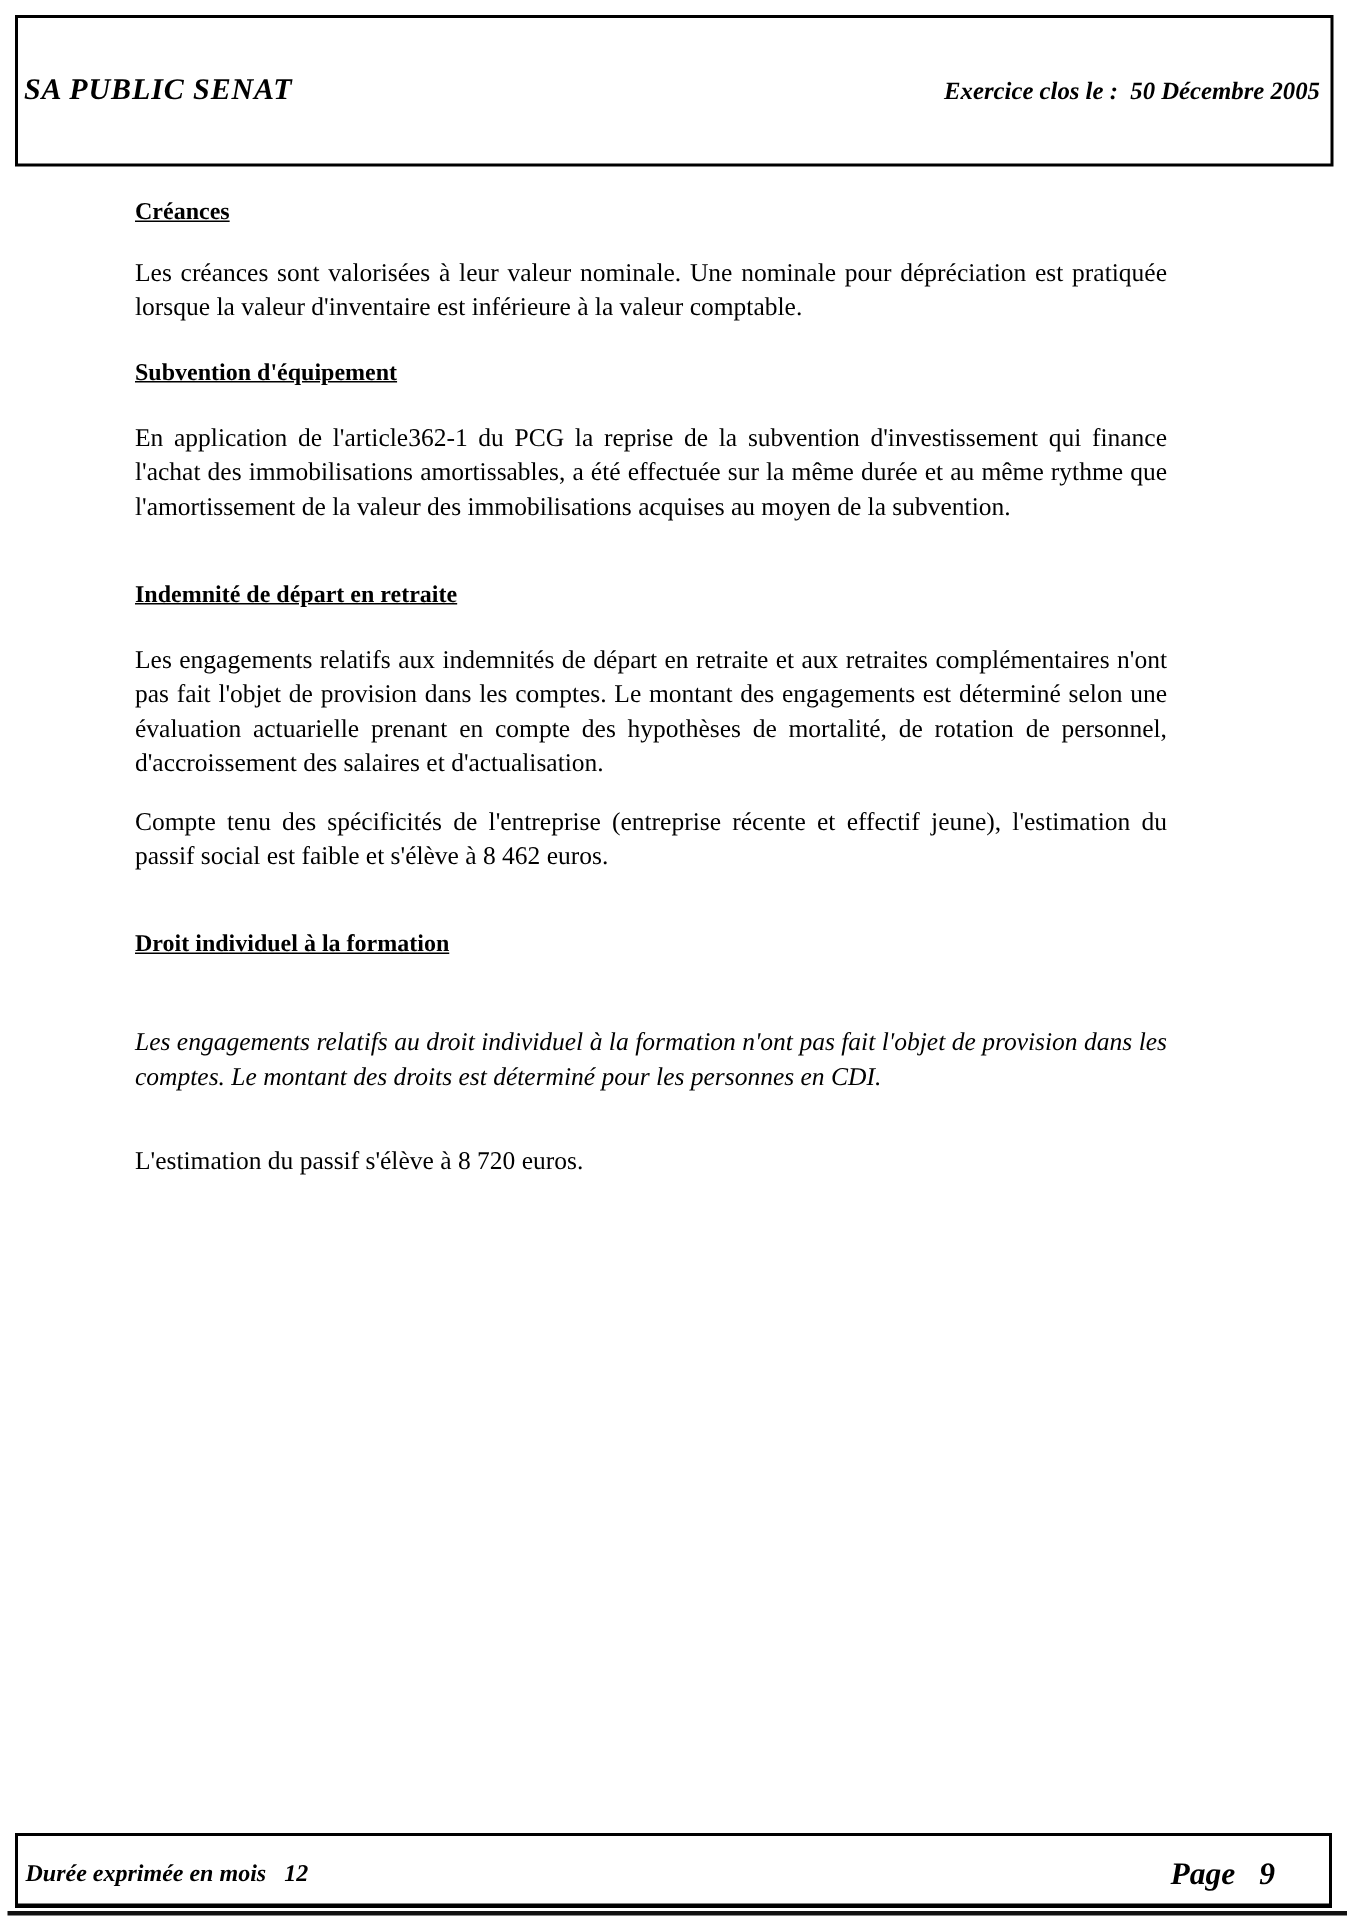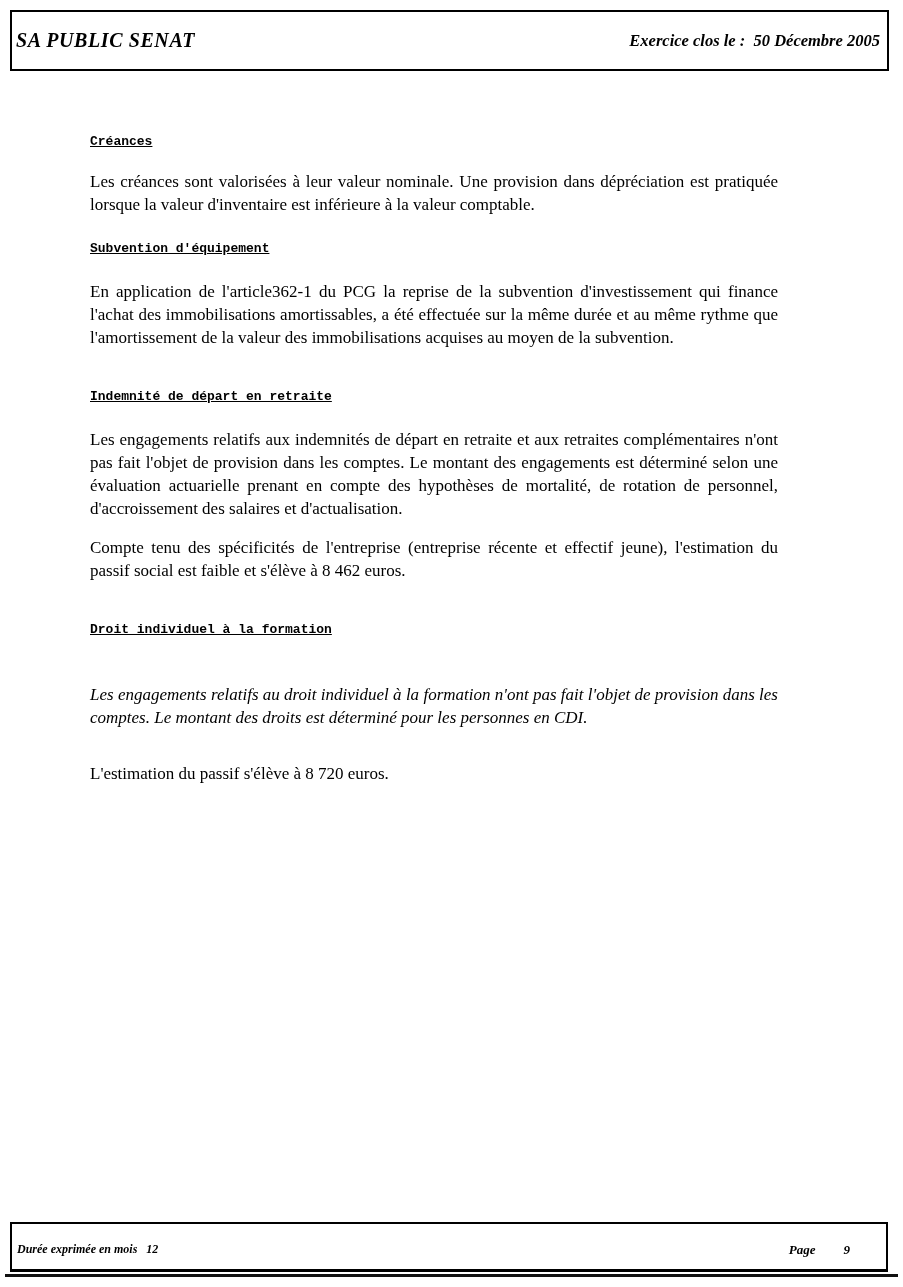--- a/index.html
+++ b/index.html
@@ -3,40 +3,40 @@
 <meta charset="utf-8">
 <style>
   html,body{margin:0;padding:0;}
   body{
     width:903px;height:1287px;position:relative;background:#ffffff;
     font-family:"Liberation Serif","DejaVu Serif",serif;color:#000;
     overflow:hidden;
   }
   
   .header-box{
-    position:absolute;left:10px;top:10px;width:879px;height:61px;
+    position:absolute;left:10px;top:10px;width:879px;height:101px;
     border:2px solid #000;
     display:flex;align-items:center;justify-content:space-between;
     box-sizing:border-box;padding:0 7px 0 4px;
   }
   .company-name{
     font-size:20px;font-weight:bold;font-style:italic;letter-spacing:0.6px;
     white-space:pre;
   }
   .exercise-close{
     font-size:16.5px;font-weight:bold;font-style:italic;white-space:pre;
   }
   
   .doc-body{
     position:absolute;left:90px;top:0;width:688px;
     font-size:17px;line-height:23px;
   }
   .section-heading{
-    font-size:13px;font-weight:bold;text-decoration:underline;
-    margin:0;line-height:23px;font-family:Liberation Mono, monospace;
+    font-size:16px;font-weight:bold;text-decoration:underline;
+    margin:0;line-height:23px;
   }
   .doc-body p{
     margin:0;text-align:justify;
   }
   #h-creances{margin-top:130px;}
   #p-creances-0{margin-top:17px;}
   #h-subvention{margin-top:21px;}
   #p-subvention-0{margin-top:20px;}
   #h-indemnite{margin-top:36px;}
   #p-indemnite-0{margin-top:20px;}
@@ -47,43 +47,43 @@
   
   .doc-body p{text-align-last:left;}
   
   .footer-box{
     position:absolute;left:10px;top:1222px;width:878px;height:50px;
     border:2px solid #000;border-bottom-width:3px;
     display:flex;align-items:center;justify-content:space-between;
     box-sizing:border-box;padding:6px 36px 0 5px;
   }
   .footer-left{
-    font-size:12px;font-weight:bold;font-style:italic;white-space:pre;
+    font-size:16px;font-weight:bold;font-style:italic;white-space:pre;
   }
   .footer-right{
-    font-size:13px;font-weight:bold;font-style:italic;
-    display:flex;gap:28px;
+    font-size:21px;font-weight:bold;font-style:italic;
+    display:flex;gap:16px;
   }
   
   .bottom-scan-line{
     position:absolute;left:5px;top:1274px;width:893px;height:3px;
     background:#111;
   }
 </style>
 </head>
 <body>
 
 <div class="header-box">
   <span class="company-name">SA PUBLIC SENAT</span>
   <span class="exercise-close">Exercice clos le :  50 Décembre 2005</span>
 </div>
 
 <div class="doc-body">
   <h2 class="section-heading" id="h-creances">Créances</h2>
-  <p id="p-creances-0">Les  créances  sont valorisées à leur valeur nominale. Une provision dans dépréciation est pratiquée lorsque la valeur d'inventaire est inférieure à la valeur comptable.</p>
+  <p id="p-creances-0">Les  créances  sont valorisées à leur valeur nominale. Une nominale pour dépréciation est pratiquée lorsque la valeur d'inventaire est inférieure à la valeur comptable.</p>
 
   <h2 class="section-heading" id="h-subvention">Subvention d'équipement</h2>
   <p id="p-subvention-0">En application de l'article362-1 du PCG la reprise de la subvention d'investissement qui finance l'achat des immobilisations amortissables, a été effectuée sur la même durée et au même rythme que l'amortissement de la valeur des immobilisations acquises au moyen de la subvention.</p>
 
   <h2 class="section-heading" id="h-indemnite">Indemnité de départ en retraite</h2>
   <p id="p-indemnite-0">Les engagements relatifs aux indemnités de départ en retraite et aux retraites complémentaires n'ont pas fait l'objet de provision dans les comptes. Le montant des engagements est déterminé selon une évaluation actuarielle prenant en compte des hypothèses de mortalité, de rotation de personnel, d'accroissement des salaires et d'actualisation.</p>
   <p id="p-indemnite-1">Compte tenu des spécificités de l'entreprise (entreprise récente et effectif jeune), l'estimation du passif social est faible et s'élève à 8 462 euros.</p>
 
   <h2 class="section-heading" id="h-droit">Droit individuel à la formation</h2>
   <p id="p-droit-0">Les engagements relatifs au droit individuel à la formation n'ont pas fait l'objet de provision dans les comptes. Le montant des droits est déterminé pour les personnes en CDI.</p>

